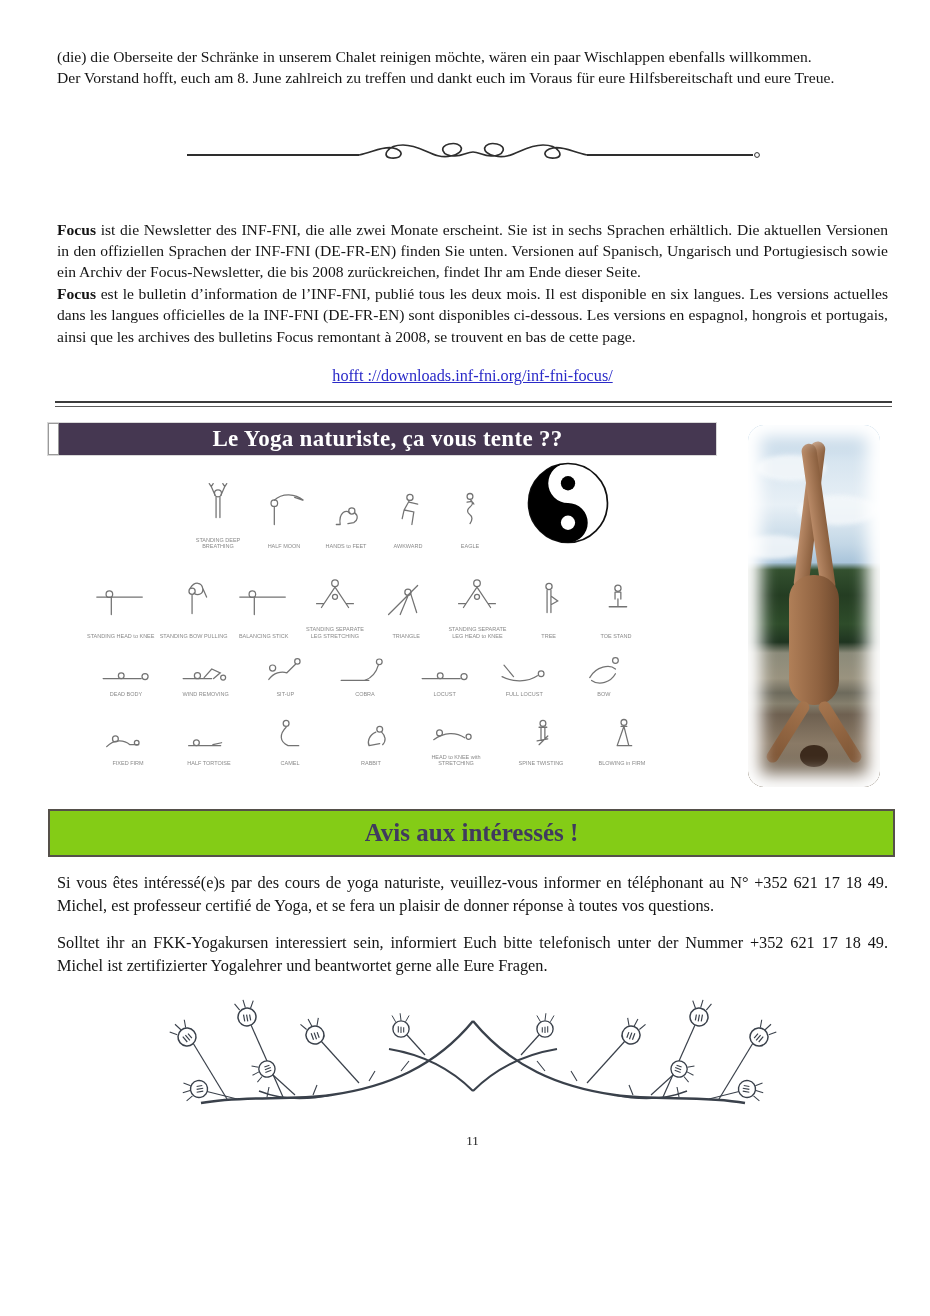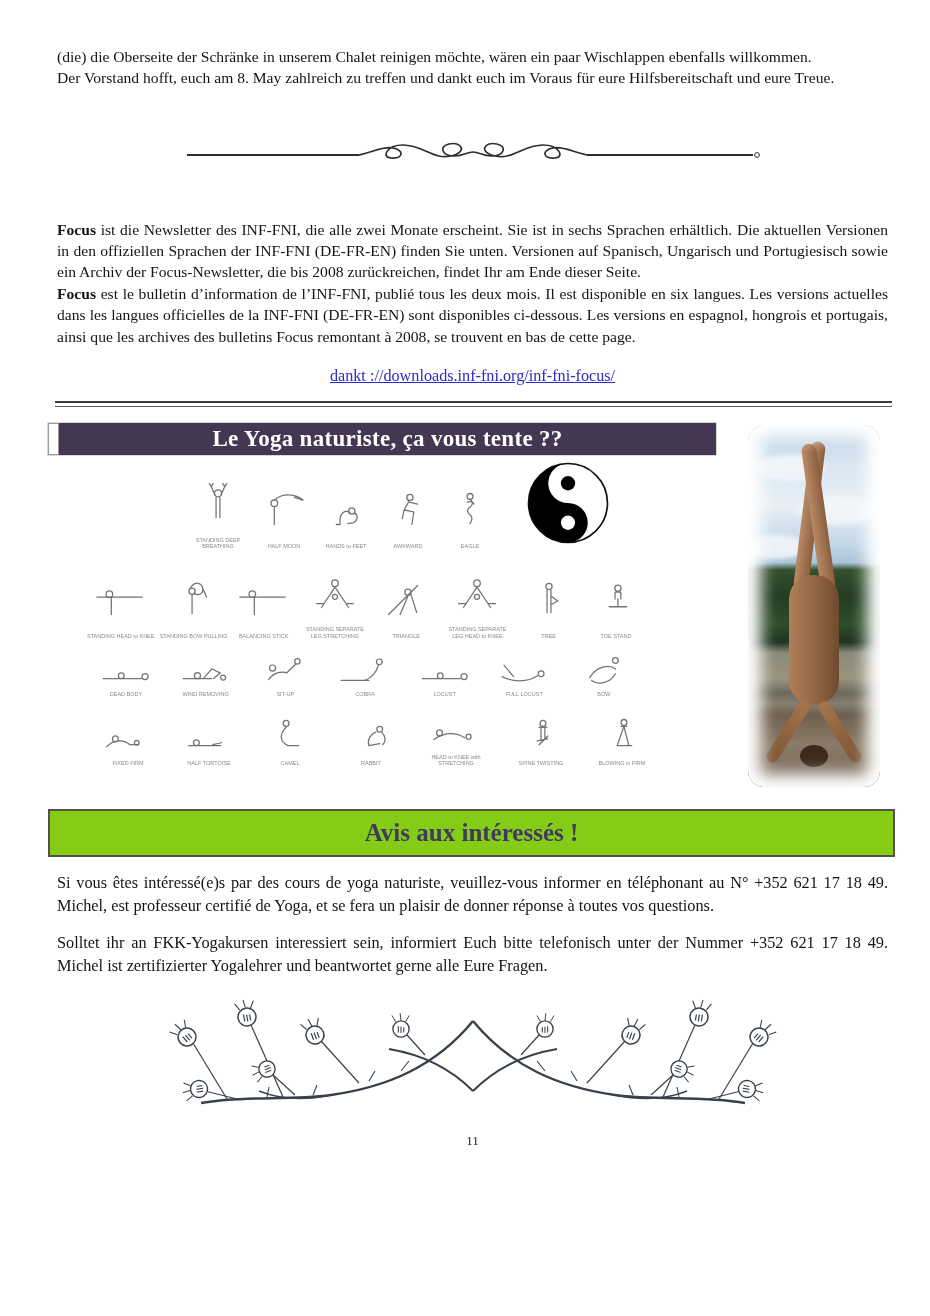--- a/index.html
+++ b/index.html
@@ -82,35 +82,35 @@
   .floral .budfill { fill:#ffffff; }
 
   .page-number { text-align:center; font-size:13px; margin-top:28px; color:#222; }
 </style>
 </head>
 <body>
 
 <div class="page">
 
   <p class="para">(die) die Oberseite der Schränke in unserem Chalet reinigen möchte, wären ein paar Wischlappen ebenfalls willkommen.</p>
-  <p class="para">Der Vorstand hofft, euch am 8. May zahlreich zu treffen und dankt euch im Voraus für eure Hilfsbereitschaft und eure Treue.</p>
+  <p class="para">Der Vorstand hofft, euch am 8. June zahlreich zu treffen und dankt euch im Voraus für eure Hilfsbereitschaft und eure Treue.</p>
 
   <svg class="flourish" width="580" height="30" viewBox="0 0 580 30">
     <path d="M4,16 H176" stroke-width="2"></path>
     <path stroke-width="1.7" d="M176,16 c14,-3 24,-9 34,-7 c12,2 10,11 -2,10 c-10,-1 -4,-13 12,-13 c20,0 30,15 48,11 c16,-3 12,-15 -2,-12 c-10,2 -8,12 6,12 c8,0 12,-4 18,-4 c6,0 10,4 18,4 c14,0 16,-10 6,-12 c-14,-3 -18,9 -2,12 c18,4 28,-11 48,-11 c16,0 22,12 12,13 c-12,1 -14,-8 -2,-10 c10,-2 20,4 34,7"></path>
     <path d="M404,16 H570" stroke-width="2"></path>
     <circle cx="574" cy="16" r="2.4" fill="#2e2e2e"></circle>
   </svg>
 
   <p class="para focus-de"><b>Focus</b><span> ist die Newsletter des INF-FNI, die alle zwei Monate erscheint. Sie ist in sechs Sprachen erhältlich. Die aktuellen Versionen in den offiziellen Sprachen der INF-FNI (DE-FR-EN) finden Sie unten. Versionen auf Spanisch, Ungarisch und Portugiesisch sowie ein Archiv der Focus-Newsletter, die bis 2008 zurückreichen, findet Ihr am Ende dieser Seite.</span></p>
 
   <p class="para focus-fr"><b>Focus</b><span> est le bulletin d’information de l’INF-FNI, publié tous les deux mois. Il est disponible en six langues. Les versions actuelles dans les langues officielles de la INF-FNI (DE-FR-EN) sont disponibles ci-dessous. Les versions en espagnol, hongrois et portugais, ainsi que les archives des bulletins Focus remontant à 2008, se trouvent en bas de cette page.</span></p>
 
   <div class="link-line">
-    <a class="doc-link">dankt ://downloads.inf-fni.org/inf-fni-focus/</a>
+    <a class="doc-link">hofft ://downloads.inf-fni.org/inf-fni-focus/</a>
   </div>
 
   <div class="dbl-rule"></div>
 
   <div class="yoga-wrap">
     <div class="yoga-banner">
       <div class="banner-tab"></div>
       <div class="banner-main" style="background: rgb(69, 55, 81);">Le Yoga naturiste, ça vous tente ??</div>
     </div>
 

